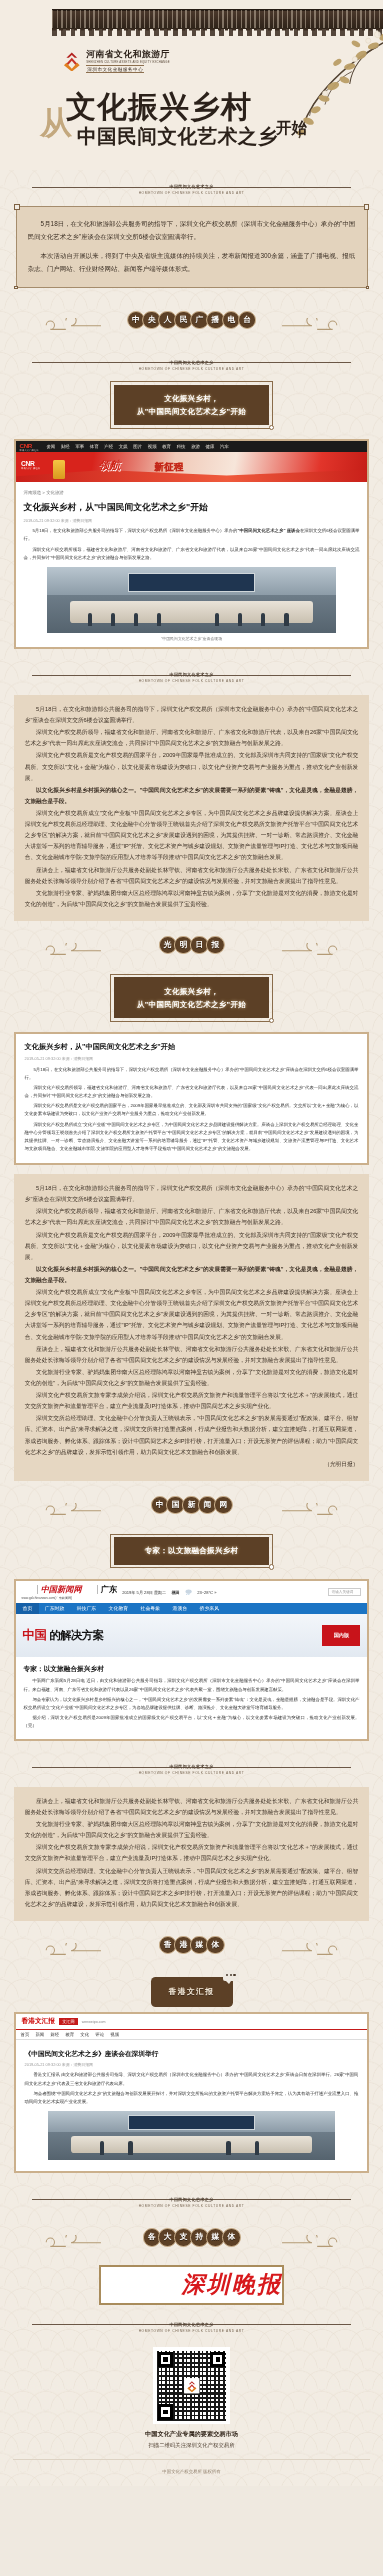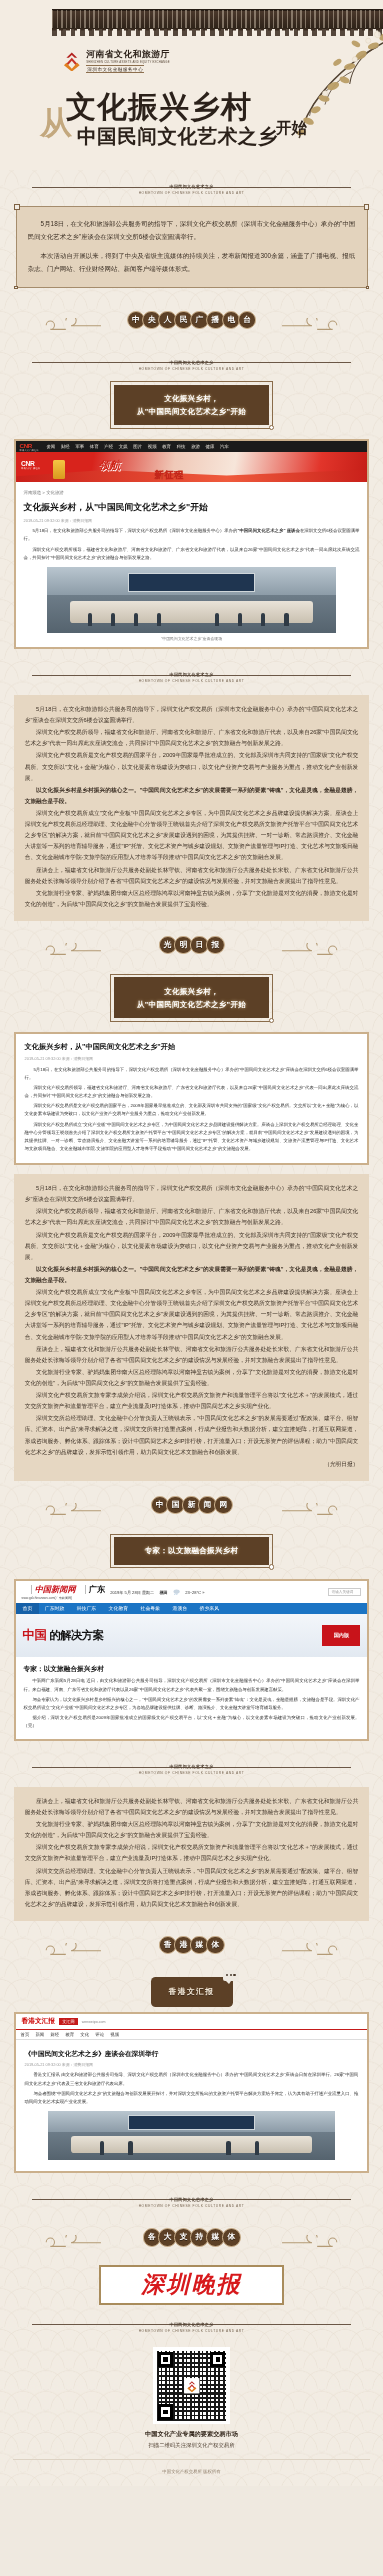--- a/index.html
+++ b/index.html
@@ -200,21 +200,21 @@
   .cnr-hero .torch{
     position:absolute; left:37px; top:7.2px; width:11.3px; height:19.6px;
     background:linear-gradient(#f5c544,#d99a1e); border-radius:1.5px;
   }
   .cnr-hero .slog{
     position:absolute; left:82px; top:6.7px; font-size:10.8px; font-weight:bold;
     color:#cf2418; font-style:italic; letter-spacing:0.5px;
     text-shadow:0.5px 0.5px 0 #fff;
   }
   .cnr-hero .slog2{
-    position:absolute; left:138px; top:17px; font-size:9.3px; font-weight:bold;
+    position:absolute; left:138px; top:9px; font-size:9.3px; font-weight:bold;
     color:#f5d36a; letter-spacing:0.5px;text-align:center; -webkit-text-stroke:0.5px #c4261b;
   }
   .cnr-body{ padding:4.6px 7.2px 6.2px; }
   .crumb{ font-size:4.4px; color:#777; padding:3.1px 0 4.6px; border-bottom:0;}
   .art-title{
     font-size:8.8px; font-weight:bold; color:#111; line-height:1.35; margin:2.1px 0 4.1px;
   }
   .art-meta{ font-size:3.9px; color:#9a9a9a; margin-bottom:4.6px;}
   .art-p{ font-size:4.4px; line-height:1.85; color:#2d2d2d; text-indent:2em; margin:0 0 2.1px; text-align:justify;}
   .art-p b{ font-weight:bold;}
@@ -230,21 +230,21 @@
   .art-photo .ppl{ position:absolute; bottom:10%; width:4.6px; height:13.4px; border-radius:2.1px 2.1px 0 0; background:#2f3a45;}
   .art-photo .scr{
     position:absolute; left:28%; right:28%; top:9%; height:30%;
     background:#1f3550; border:1px solid #cfd6da;
   }
   .art-cap{ font-size:3.9px; color:#777; text-align:center; margin-top:1px;}
 
   
   .gd-top{ display:flex; align-items:center; padding:3.6px 5.2px 2.6px; gap:5.2px;}
   .gd-logo{ font-size:8.2px; font-weight:bold; color:#c8131a; letter-spacing:-0.5px; font-style:italic;}
-  .gd-logo span{ color:#111; font-style:normal; letter-spacing:0; border-left:0.5px solid #bbb; padding-left:3.1px; margin-left:9px;}
+  .gd-logo span{ color:#111; font-style:normal; letter-spacing:0; border-left:0.5px solid #bbb; padding-left:3.1px; margin-left:15px;}
   .gd-url{ font-size:3.1px; color:#555; margin-top:1px;}
   .gd-date{ font-size:4.1px; color:#333;}
   .gd-wx{ font-size:4.1px; color:#333; font-weight:bold;}
   .gd-search{ font-size:3.6px; color:#999; border:0.5px solid #ccc; padding:1px 7.2px 1px 2.6px; margin-left:auto;}
   .gd-nav{ background:#1b74c4; display:flex; color:#fff; font-size:4.9px; }
   .gd-nav div{ padding:2.6px 6.2px;}
   .gd-nav div.on{ background:#1560a8;}
   .gd-banner{
     height:43px; position:relative; overflow:hidden;
     background:linear-gradient(#f3f6fa,#e2e9f1);
@@ -262,21 +262,21 @@
   .ww-top{ display:flex; align-items:center; gap:4.1px; padding:3.1px 5.2px;}
   .ww-logo{ font-size:6.7px; font-weight:bold; color:#c00; letter-spacing:0;}
   .ww-tag{ background:#c41a1a; color:#fff; font-size:4.1px; padding:1px 3.1px;}
   .ww-sub{ font-size:3.6px; color:#888;}
   .ww-nav{ border-top:1px solid #c41a1a; border-bottom:0.5px solid #ddd; display:flex;
     font-size:4.4px; color:#333; padding:2.1px 4.1px; gap:6.2px;}
 
   
   .szwb{
     margin:5.2px auto 3.1px; width:185px; background:#fff; border:2.6px solid #a98c5c;
-    padding:6.2px 0; text-align:center;
+    padding:6.2px 0; text-align:right;
   }
   .szwb .zi{
     font-size:23px; font-weight:bold; color:#d7191c; letter-spacing:2.1px;
     font-family:"Liberation Serif","DejaVu Serif",serif; font-style:italic;
     line-height:1;
   }
 
   
   .body-block{
     margin:4.1px 14.4px 9.3px; background:#e6d7c2; padding:9.3px 10.3px 10.3px;

